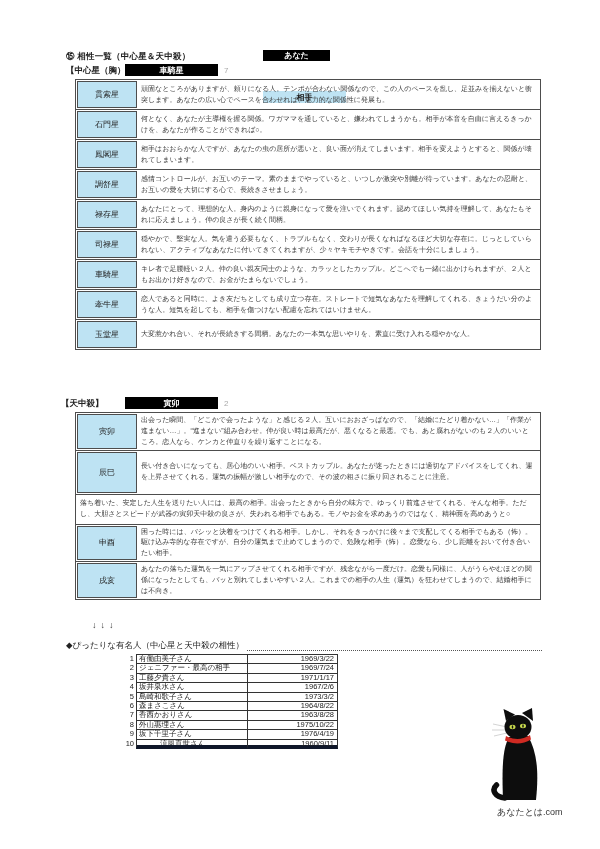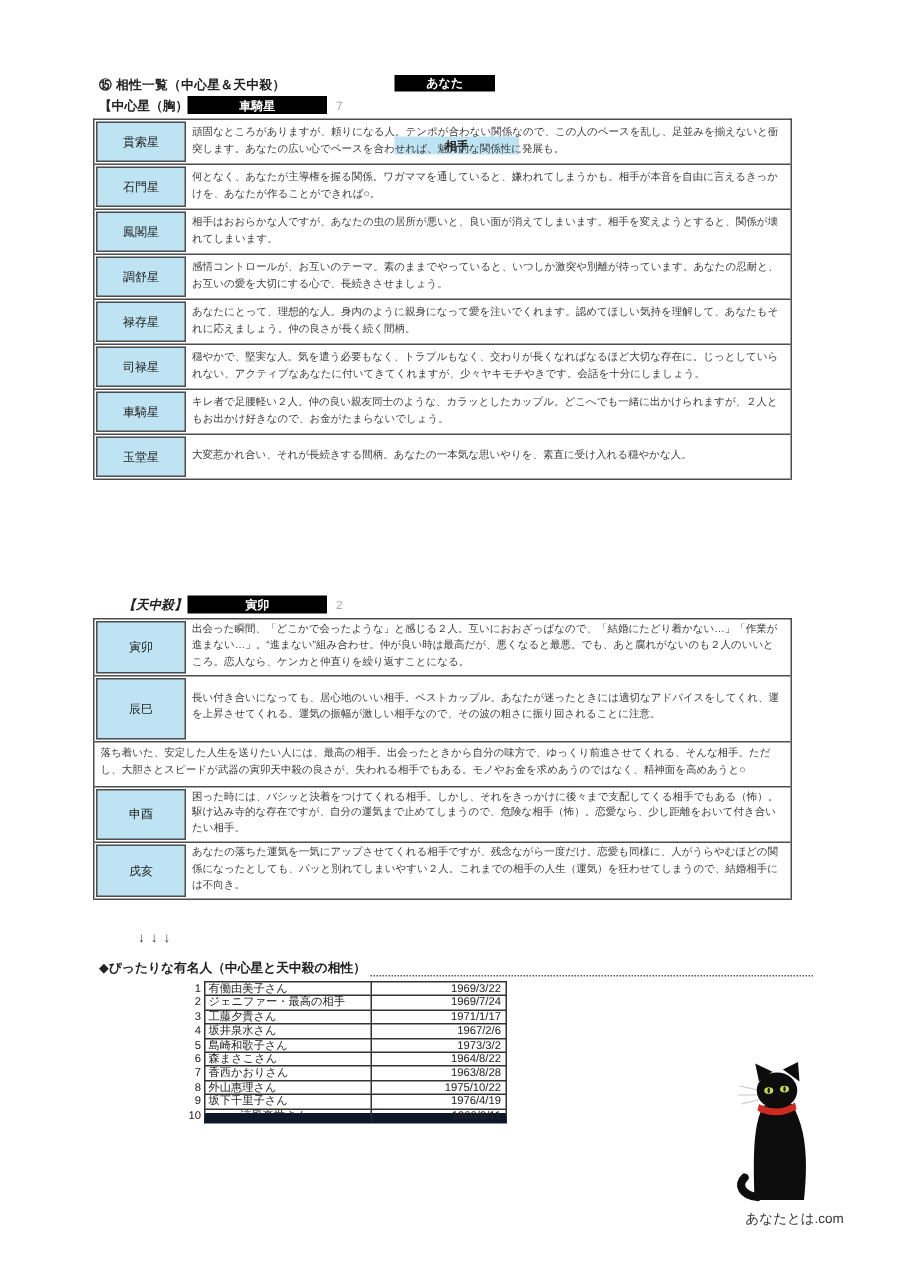--- a/index.html
+++ b/index.html
@@ -25,62 +25,62 @@
   }
   .you-box { left:263px; top:50px; width:67px; height:11px; }
   .partner-box { left:263px; top:63px; width:83px; height:12px;margin-top:28px; }
   .sec-label { font-size:8.5px; font-weight:bold; color:#222; }
   .sec1-label { left:66px; top:65px; }
   .star-box1 { left:125px; top:64px; width:93px; height:12px; }
   .note { font-size:8px; color:#a9a9a9; }
   .note1 { left:224px; top:66px; }
 
   
-  .ctable { left:62px; width:466px; border:1px solid #4d4d4d; border-bottom:none; }
+  .ctable { left:75px; width:466px; border:1px solid #4d4d4d; border-bottom:none; }
   .t1 { top:79px; }
   .t2 { top:412px; }
   .t-row { display:flex; border-bottom:1px solid #4d4d4d; min-height:30px; }
   .t-label {
     flex:0 0 60px; background:#bee3f3; border:1px solid #4d4d4d;
     margin:1px 0 1px 1px;
     display:flex; align-items:center; justify-content:center;
     font-size:8px; color:#222;
   }
   .t-text {
     flex:1; padding:2px 4px; font-size:7px; line-height:1.55; color:#3b3b3b;
     display:flex; flex-direction:column; justify-content:center;
   }
-  .sec2-label { left:82px; top:398px;font-style:italic; }
+  .sec2-label { left:61px; top:398px; }
   .star-box2 { left:125px; top:397px; width:93px; height:12px; }
   .note2 { left:224px; top:399px; }
   .t2 .t-row:nth-child(2) { min-height:44px; }
   .t2 .t-row:nth-child(n+4) { min-height:34px; }
 
   
   .arrows { left:92px; top:620px; font-size:9px; letter-spacing:4px; color:#333; }
 
   
   .celeb-heading-row {
     left:66px; top:640px; width:476px;
     display:flex; align-items:flex-end;
-    font-size:8.5px; font-weight:bold; color:#222; white-space:nowrap;
+    font-size:8.5px; font-weight:normal; color:#222; white-space:nowrap;
   }
   .leader { flex:1; border-bottom:1.5px dotted #555; margin:0 0 1px 3px; }
   .celeb-table { left:122px; top:654px; font-size:7.5px; color:#222; }
   .c-row { display:flex; }
   .c-no { width:14px; text-align:right; padding-right:2px; line-height:9.4px; }
   .c-name {
     width:112px; border:1px solid #333; border-bottom:none;
     padding:0 0 0 2px; line-height:8.4px; height:9.4px; overflow:hidden;
   }
   .c-date {
     width:90px; border:1px solid #333; border-left:none; border-bottom:none;
     text-align:right; padding:0 3px 0 0; line-height:8.4px; height:9.4px;
   }
-  .c-row:last-child .c-name, .c-row:last-child .c-date { border-bottom:7px solid #0f172a; height:10.4px;padding-left:23px; }
+  .c-row:last-child .c-name, .c-row:last-child .c-date { border-bottom:4px solid #0f172a; height:10.4px;padding-left:23px; }
 
   
   .cat { left:490px; top:706px; width:60px; height:100px; }
   .site { left:497px; top:806px; font-size:9px; color:#333; }
 </style>
 </head>
 <body>
 
 <div class="abs title">⑮ 相性一覧（中心星＆天中殺）</div>
 <div class="abs black-box you-box">あなた</div>
@@ -114,20 +114,24 @@
   </div>
     <div class="t-row">
     <div class="t-label">司禄星</div>
     <div class="t-text">穏やかで、堅実な人。気を遣う必要もなく、トラブルもなく、交わりが長くなればなるほど大切な存在に。じっとしていられない、アクティブなあなたに付いてきてくれますが、少々ヤキモチやきです。会話を十分にしましょう。</div>
   </div>
     <div class="t-row">
     <div class="t-label">車騎星</div>
     <div class="t-text">キレ者で足腰軽い２人。仲の良い親友同士のような、カラッとしたカップル。どこへでも一緒に出かけられますが、２人ともお出かけ好きなので、お金がたまらないでしょう。</div>
   </div>
     <div class="t-row">
+    <div class="t-label">牽牛星</div>
+    <div class="t-text">恋人であると同時に、よき友だちとしても成り立つ存在。ストレートで短気なあなたを理解してくれる、きょうだい分のような人。短気を起しても、相手を傷つけない配慮を忘れてはいけません。</div>
+  </div>
+    <div class="t-row">
     <div class="t-label">玉堂星</div>
     <div class="t-text">大変惹かれ合い、それが長続きする間柄。あなたの一本気な思いやりを、素直に受け入れる穏やかな人。</div>
   </div>
   </div>
 
 <div class="abs sec-label sec2-label">【天中殺】</div>
 <div class="abs black-box star-box2">寅卯</div>
 <div class="abs note note2">2</div>
 
 <div class="abs ctable t2">

